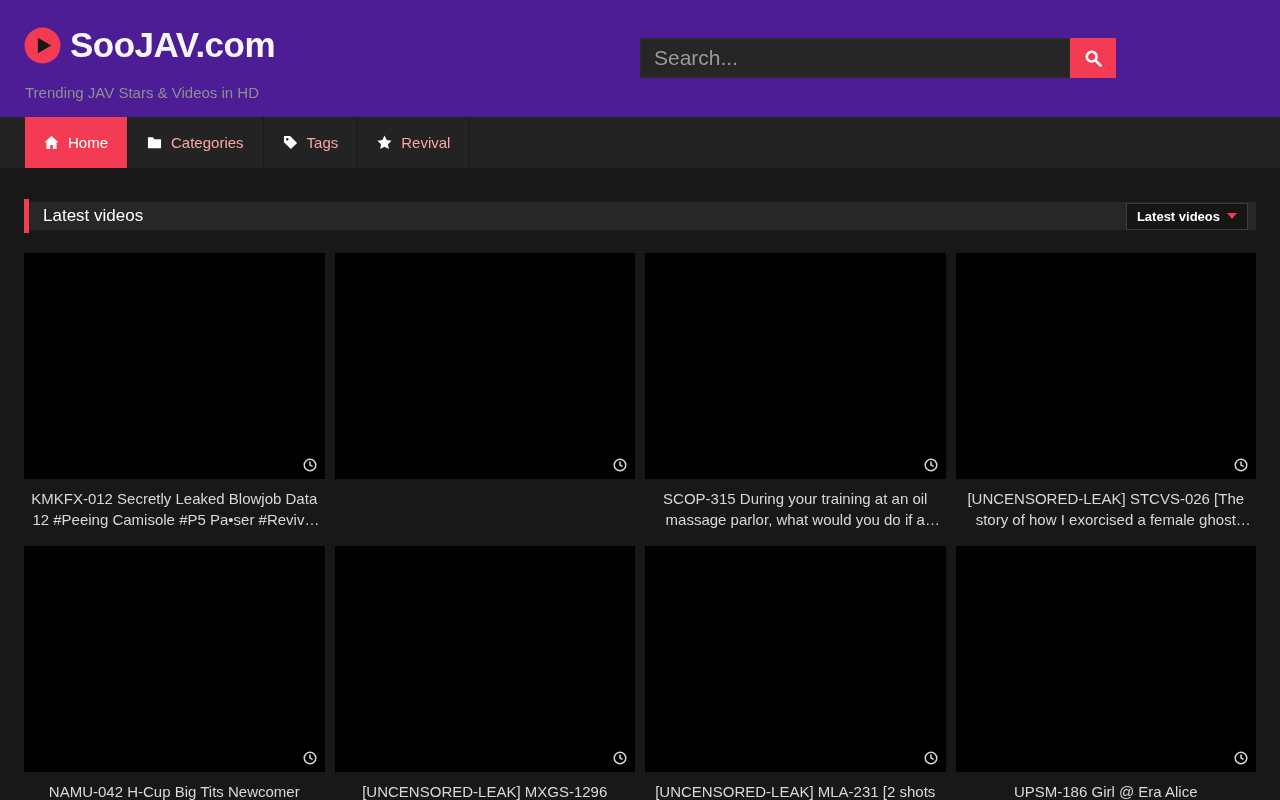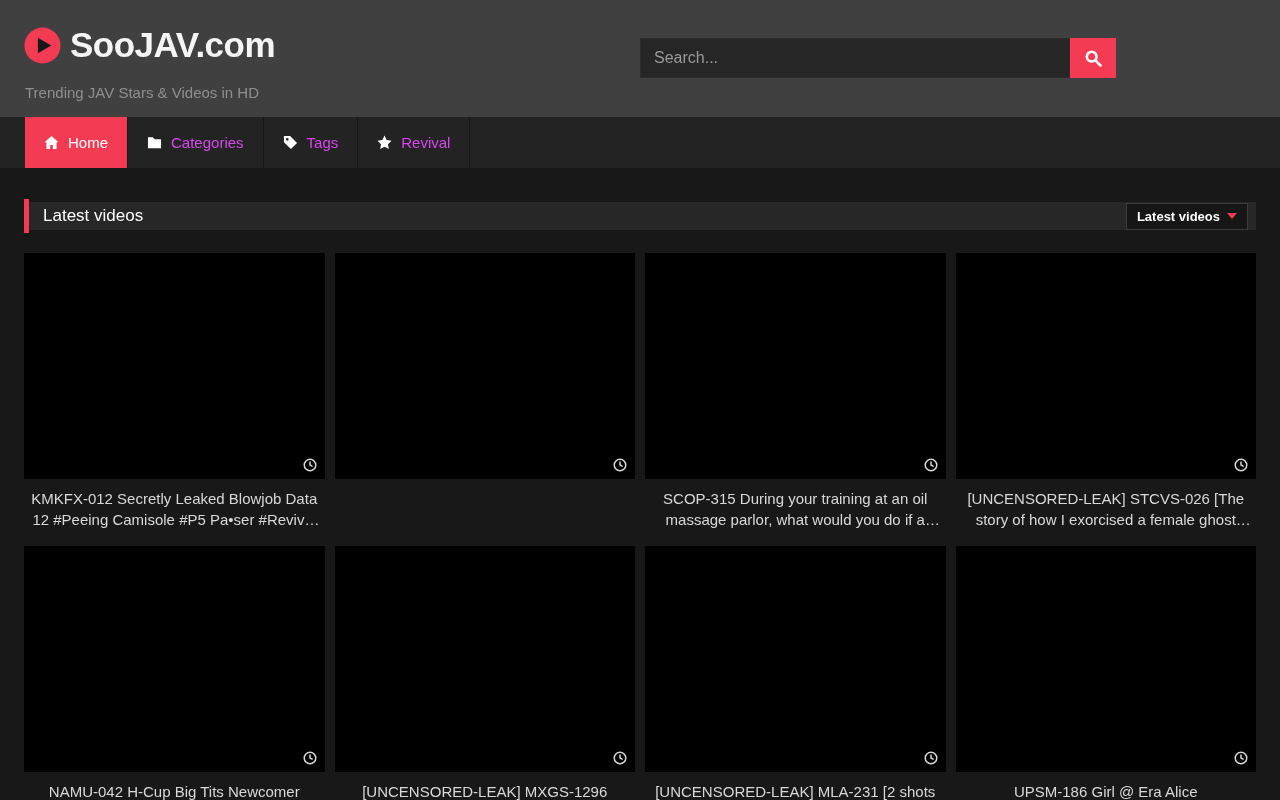--- a/index.html
+++ b/index.html
@@ -5,47 +5,47 @@
   * { box-sizing: border-box; }
   html, body {
     margin: 0; padding: 0;
     width: 1280px; height: 800px;
     overflow: hidden;
     background: #181818;
     font-family: "Liberation Sans", sans-serif;
   }
 
   
-  .site-header { position: relative; height: 117px; background: #404040; }
+  .site-header { position: relative; height: 117px; background: #4c1d95; }
   .logo { position: absolute; left: 24px; top: 25px; display: flex; align-items: center; gap: 9px; cursor: pointer; }
   .logo-icon { width: 37px; height: 37px; display: block; }
   .logo-text { font-size: 35px; font-weight: bold; color: #f5f5f5; letter-spacing: -0.5px; }
   .tagline { position: absolute; left: 25px; top: 84px; font-size: 15px; color: #8f8f8f; }
 
   .search-form { position: absolute; left: 640px; top: 38px; display: flex; }
   .search-input {
     width: 430px; height: 40px;
     background: #262626; border: 1px solid #2c2c2c;
-    color: #ccc; font-size: 16px; padding: 0 13px;
+    color: #ccc; font-size: 21px; padding: 0 13px;
     font-family: "Liberation Sans", sans-serif;
     outline: none;
   }
   .search-input::placeholder { color: #9a9a9a; }
   .search-btn {
     width: 46px; height: 40px; border: none; cursor: pointer;
     background: #f43b54; display: flex; align-items: center; justify-content: center;
   }
   .search-btn svg { width: 17px; height: 17px; }
 
   
   .main-nav { height: 51px; background: #232323; display: flex; padding-left: 25px; align-items: center; }
   .nav-item {
     display: flex; align-items: center; gap: 9px;
     padding: 0 19px; height: 100%;
-    color: #d946ef; font-size: 15px; text-decoration: none;
+    color: #fca5a5; font-size: 15px; text-decoration: none;
     border-right: 1px solid #181818; cursor: pointer;
   }
   .nav-item.active { background: #f43b54; color: #fff; }
   .nav-item .nav-icon { width: 15px; height: 15px; display: block; fill: #fff; }
 
   
   .section-bar {
     position: relative; margin: 34px 24px 0;
     height: 28px; background: #272727;
     display: flex; align-items: center;

